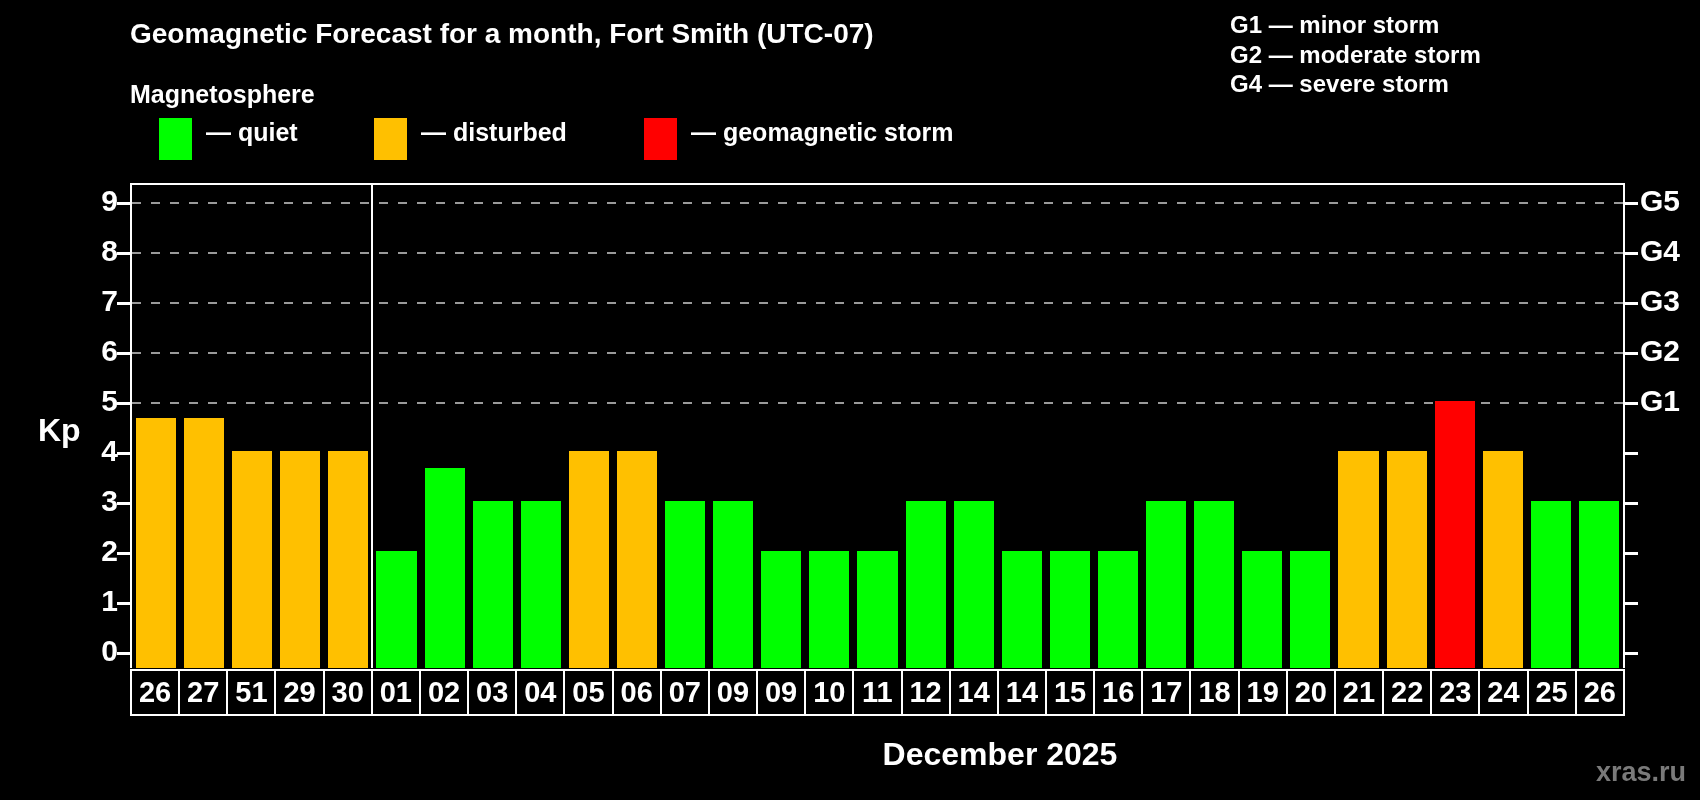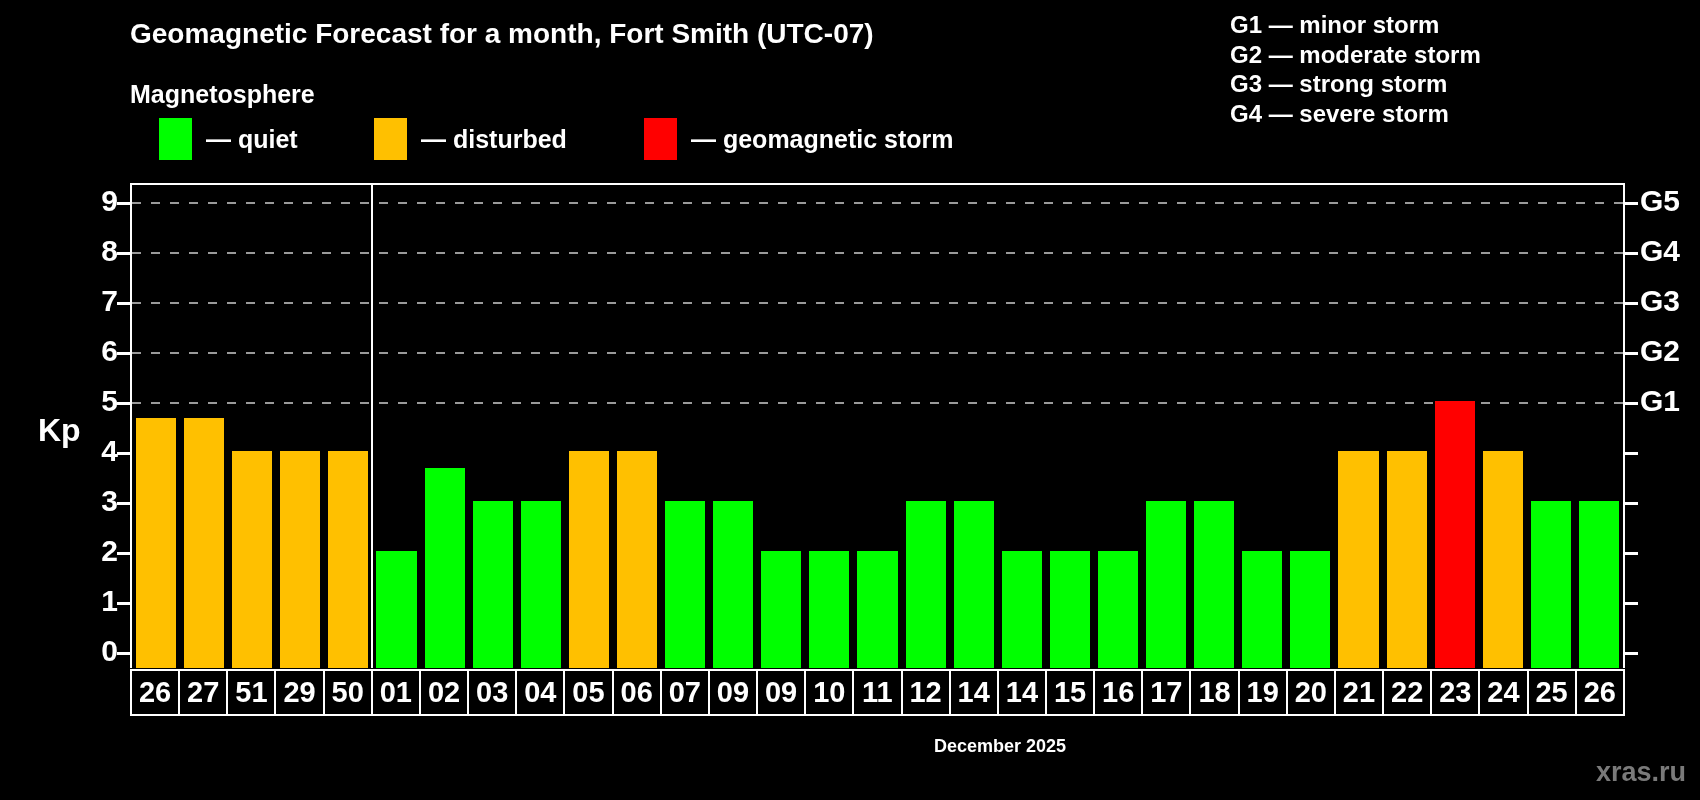--- a/index.html
+++ b/index.html
@@ -1,21 +1,21 @@
 <!DOCTYPE html>
 <html><head>
 <meta charset="utf-8">
 <style>
   html,body{margin:0;padding:0;background:#000;}
   .stage{position:relative;width:1700px;height:800px;background:#000;overflow:hidden;
          font-family:"Liberation Sans",sans-serif;color:#fff;}
   .title{position:absolute;left:130px;top:18px;font-size:28px;font-weight:bold;white-space:nowrap;}
   .subtitle{position:absolute;left:130px;top:80px;font-size:25px;font-weight:bold;}
   .legend{position:absolute;left:0;top:118px;width:1100px;height:48px;}
-  .legend-item{position:absolute;display:flex;align-items:center;padding-left:29px;}
+  .legend-item{position:absolute;display:flex;align-items:flex-start;padding-left:29px;}
   .legend-swatch{width:33px;height:42px;margin-right:14px;}
   .legend-text{font-size:25px;font-weight:bold;white-space:nowrap;}
   .gscale{position:absolute;left:1230px;top:10px;}
   .gs-row{font-size:24px;font-weight:bold;line-height:29.5px;white-space:nowrap;}
   .kp-label{position:absolute;left:38px;top:412px;width:56px;font-size:32px;font-weight:bold;}
   .ylab{position:absolute;width:40px;text-align:right;font-size:30px;font-weight:bold;line-height:38px;}
   .glab{position:absolute;left:1640px;width:70px;text-align:left;font-size:30px;font-weight:bold;line-height:38px;}
   .plot{position:absolute;left:130px;top:183px;width:1495px;height:485px;box-sizing:border-box;
         border:2px solid #fff;border-bottom:none;overflow:visible;}
   .gridline{position:absolute;left:0;width:100%;height:2px;
@@ -24,21 +24,21 @@
   .tick.l{left:-15px;}
   .tick.r{right:-15px;}
   .bar{position:absolute;bottom:0;}
   .msep{position:absolute;top:0;bottom:0;width:2px;background:#fff;}
   .dayrow{position:absolute;left:130px;top:669px;width:1495px;height:47px;box-sizing:border-box;
           border:2px solid #fff;display:flex;}
   .day-cell{flex:1 1 0;border-right:2px solid #fff;display:flex;align-items:center;justify-content:center;
             font-size:29px;font-weight:bold;color:#fff;background:#000;}
   .day-cell:last-child{border-right:none;}
   .month{position:absolute;left:375px;top:736px;width:1250px;text-align:center;
-         font-size:18px;font-weight:bold;}
+         font-size:32px;font-weight:bold;}
   .watermark{position:absolute;right:14px;top:757px;font-size:27px;font-weight:bold;text-align:right;}
 </style>
 </head>
 <body>
 
 <div class="stage">
   <div class="title">Geomagnetic Forecast for a month, Fort Smith (UTC-07)</div>
   <div class="subtitle">Magnetosphere</div>
   <div class="legend" id="legend">
       <div class="legend-item" style="left: 130px;">
@@ -50,21 +50,20 @@
         <div class="legend-text">— disturbed</div>
       </div>
       <div class="legend-item" style="left: 615px;">
         <div class="legend-swatch" style="background: rgb(255, 0, 0);"></div>
         <div class="legend-text">— geomagnetic storm</div>
       </div>
     </div>
   <div class="gscale" id="gscale">
       <div class="gs-row">G1 — minor storm</div>
       <div class="gs-row">G2 — moderate storm</div>
-      <div class="gs-row">G3 — strong storm</div>
       <div class="gs-row">G4 — severe storm</div>
     </div>
   <div class="kp-label">Kp</div>
   <div id="ylabels">
       <div class="ylab" style="left: 78px; top: 632px;">0</div>
       <div class="ylab" style="left: 78px; top: 582px;">1</div>
       <div class="ylab" style="left: 78px; top: 532px;">2</div>
       <div class="ylab" style="left: 78px; top: 482px;">3</div>
       <div class="ylab" style="left: 78px; top: 432px;">4</div>
       <div class="ylab" style="left: 78px; top: 382px;">5</div>
@@ -137,21 +136,21 @@
       <div class="bar" style="left: 1302.61px; width: 40.0968px; height: 267px; background: rgb(255, 0, 0);"></div>
       <div class="bar" style="left: 1350.71px; width: 40.0968px; height: 217px; background: rgb(255, 192, 0);"></div>
       <div class="bar" style="left: 1398.81px; width: 40.0968px; height: 167px; background: rgb(0, 255, 0);"></div>
       <div class="bar" style="left: 1446.9px; width: 40.0968px; height: 167px; background: rgb(0, 255, 0);"></div>
     </div>
   <div class="dayrow" id="dayrow">
       <div class="day-cell">26</div>
       <div class="day-cell">27</div>
       <div class="day-cell">51</div>
       <div class="day-cell">29</div>
-      <div class="day-cell">50</div>
+      <div class="day-cell">30</div>
       <div class="day-cell">01</div>
       <div class="day-cell">02</div>
       <div class="day-cell">03</div>
       <div class="day-cell">04</div>
       <div class="day-cell">05</div>
       <div class="day-cell">06</div>
       <div class="day-cell">07</div>
       <div class="day-cell">09</div>
       <div class="day-cell">09</div>
       <div class="day-cell">10</div>

